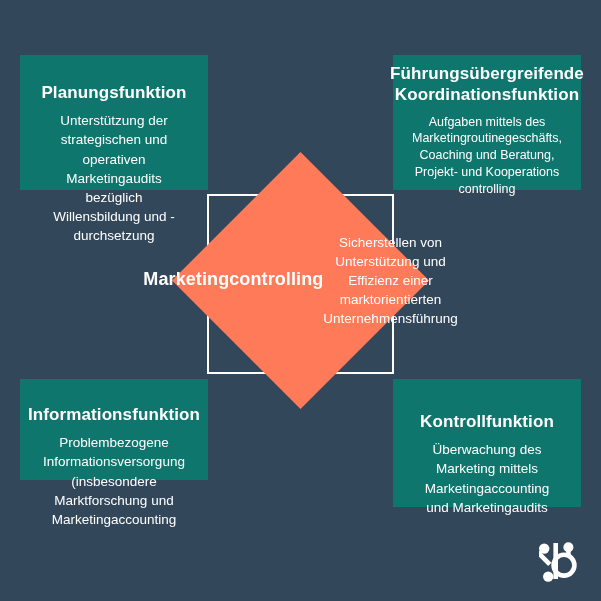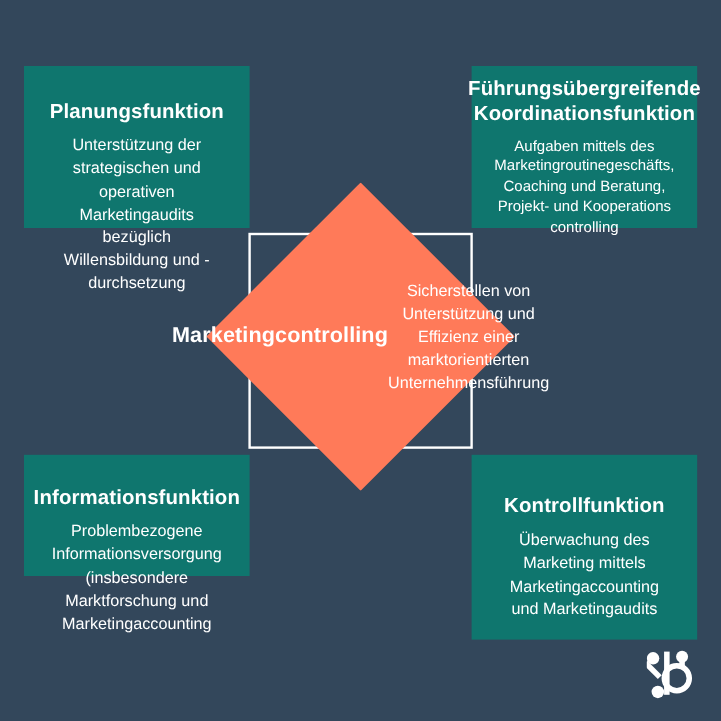--- a/index.html
+++ b/index.html
@@ -62,21 +62,21 @@
   }
   #quad-tr .q-body { font-size: 12.5px; line-height: 1.35; }
   #quad-bl {
     left: 20px;  top: 379px;
     width: 188px; height: 101px;
     justify-content: space-between;
     padding-top: 25px;
   }
   #quad-br {
     left: 393px; top: 379px;
-    width: 188px; height: 154px;
+    width: 188px; height: 128px;
     justify-content: flex-start;
     padding-top: 32px;
   }
 
   
   #center-frame {
     position: absolute;
     left: 207px;  top: 194px;
     width: 187px; height: 180px;
     border: 2px solid #ffffff;

